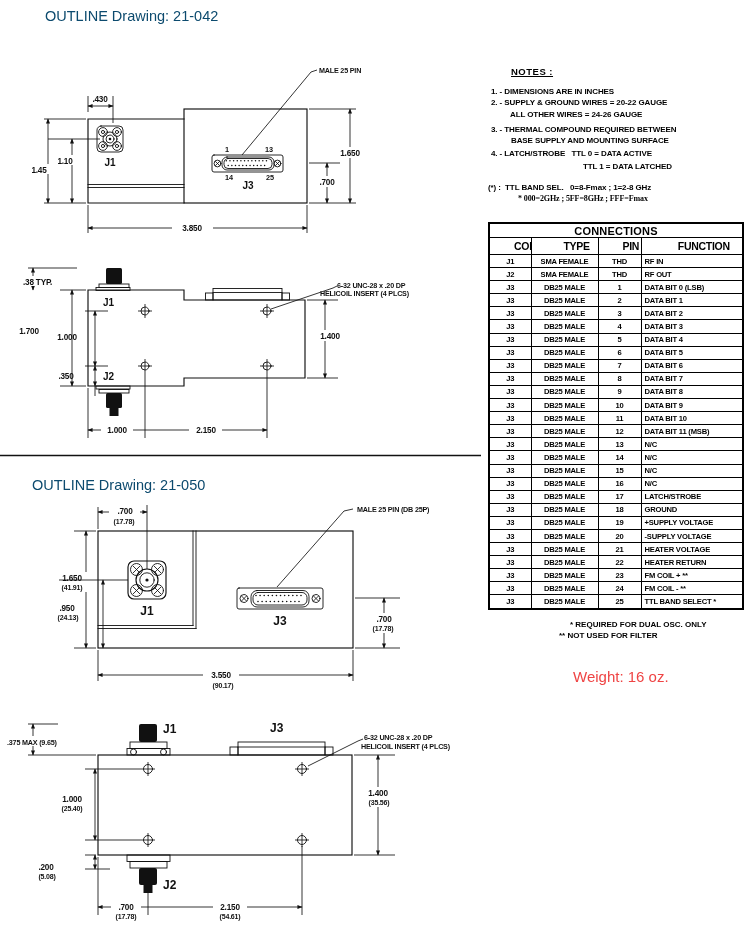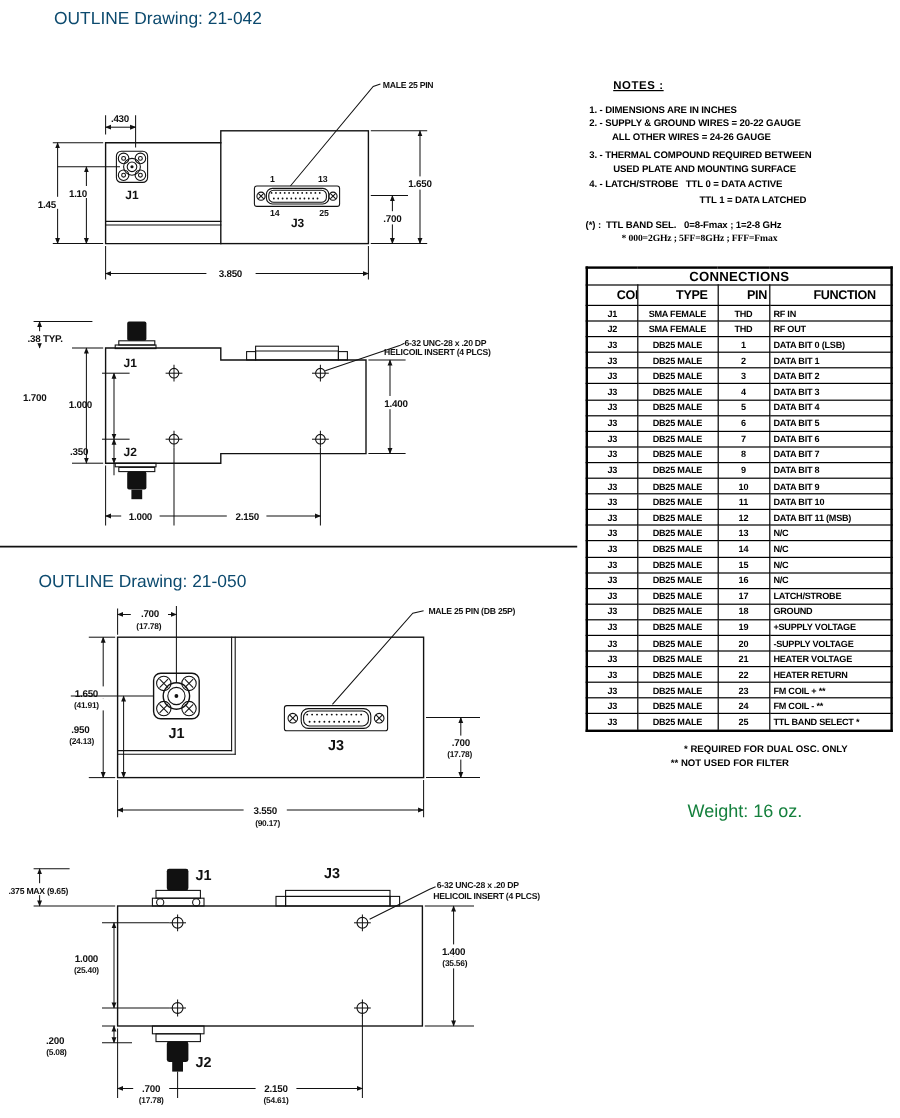--- a/index.html
+++ b/index.html
@@ -1,20 +1,20 @@
 <!DOCTYPE html>
 <html><head>
 <meta charset="utf-8">
 <style>
   html,body{margin:0;padding:0;background:#fff;}
   .page{position:relative;width:750px;height:932px;background:#fff;overflow:hidden;
         font-family:"Liberation Sans",sans-serif;color:#111;}
   .abs{position:absolute;}
   .doc-title{font-size:14.5px;color:#0c4a6e;letter-spacing:0;white-space:pre;}
-  .weight{font-size:15px;color:#15803d;white-space:pre;}
+  .weight{font-size:15px;color:#ef4444;white-space:pre;}
   
   .notes{position:absolute;left:488px;top:66px;width:250px;height:140px;
          font-weight:bold;font-size:8px;letter-spacing:-0.1px;color:#000;white-space:pre;}
   .notes .nl{position:absolute;}
   .notes .nh{font-size:9.5px;text-decoration:underline;letter-spacing:0.5px;}
   
   .conn-table{position:absolute;left:488px;top:222px;width:254px;border-collapse:collapse;
               table-layout:fixed;border:2px solid #000;}
   .conn-table td,.conn-table th{border:1px solid #000;padding:0;text-align:center;color:#000;
               white-space:nowrap;overflow:hidden;}
@@ -45,21 +45,21 @@
   <div class="abs doc-title" style="left:45px;top:8px;">OUTLINE Drawing: 21-042</div>
   <div class="abs doc-title" style="left:32px;top:477px;">OUTLINE Drawing: 21-050</div>
   <div class="abs weight" style="left:573px;top:668px;">Weight: 16 oz.</div>
 
   <div class="notes">
     <div class="nl nh" style="left:7px;top:0px;margin-left:16px;">NOTES :</div>
     <div class="nl" style="left:3px;top:21px;">1. - DIMENSIONS ARE IN INCHES</div>
     <div class="nl" style="left:3px;top:32px;">2. - SUPPLY &amp; GROUND WIRES = 20-22 GAUGE</div>
     <div class="nl" style="left:22px;top:44px;">ALL OTHER WIRES = 24-26 GAUGE</div>
     <div class="nl" style="left:3px;top:59px;">3. - THERMAL COMPOUND REQUIRED BETWEEN</div>
-    <div class="nl" style="left:23px;top:70px;">USED PLATE AND MOUNTING SURFACE</div>
+    <div class="nl" style="left:23px;top:70px;">BASE SUPPLY AND MOUNTING SURFACE</div>
     <div class="nl" style="left:3px;top:83px;">4. - LATCH/STROBE   TTL 0 = DATA ACTIVE</div>
     <div class="nl" style="left:95px;top:96px;">TTL 1 = DATA LATCHED</div>
     <div class="nl" style="left:0px;top:117px;">(*) :  TTL BAND SEL.   0=8-Fmax ; 1=2-8 GHz</div>
     <div class="nl" style="left:30px;top:128px;font-family:Liberation Serif, serif;">* 000=2GHz ; 5FF=8GHz ; FFF=Fmax</div>
   </div>
 
   <table class="conn-table">
     <colgroup>
         <col style="width:42px">
         <col style="width:67px">

